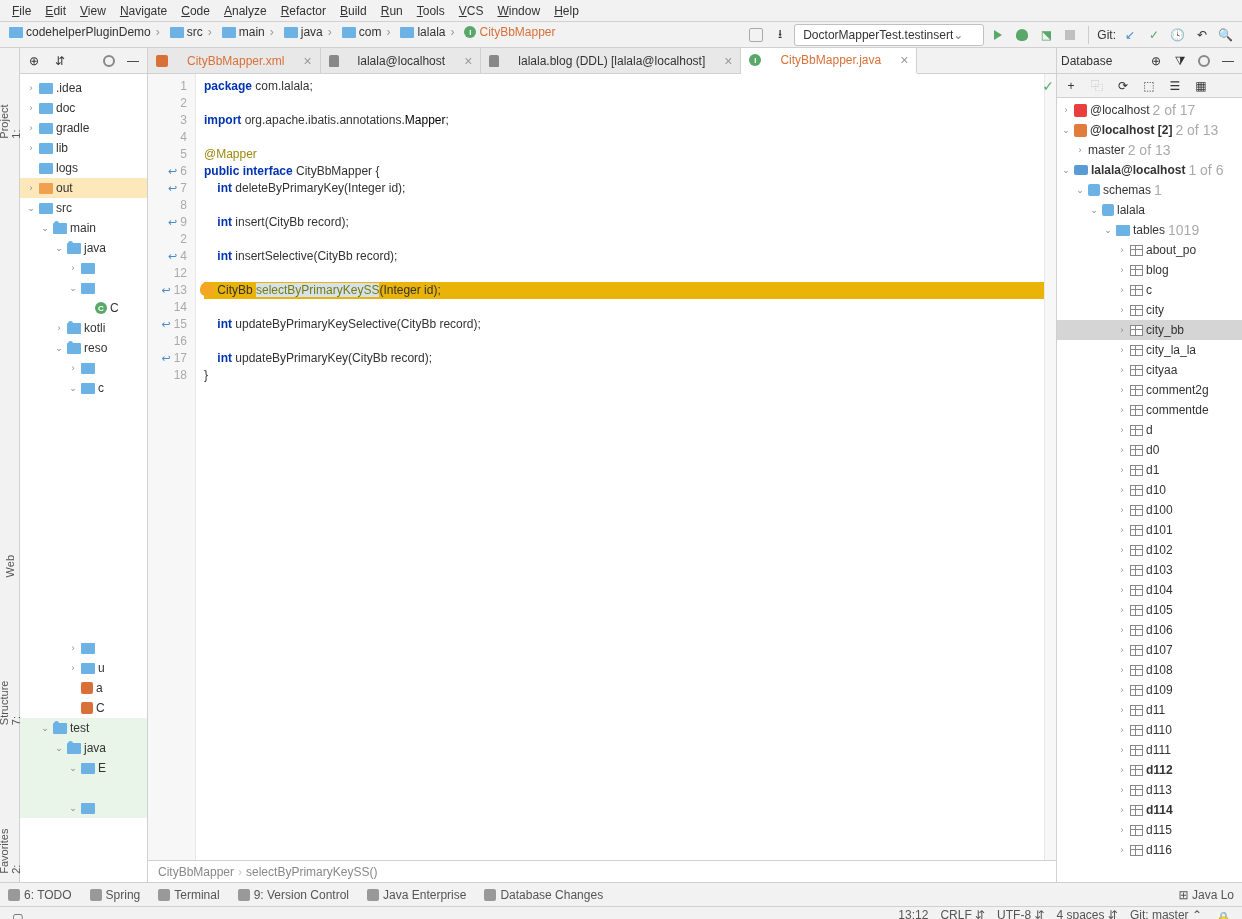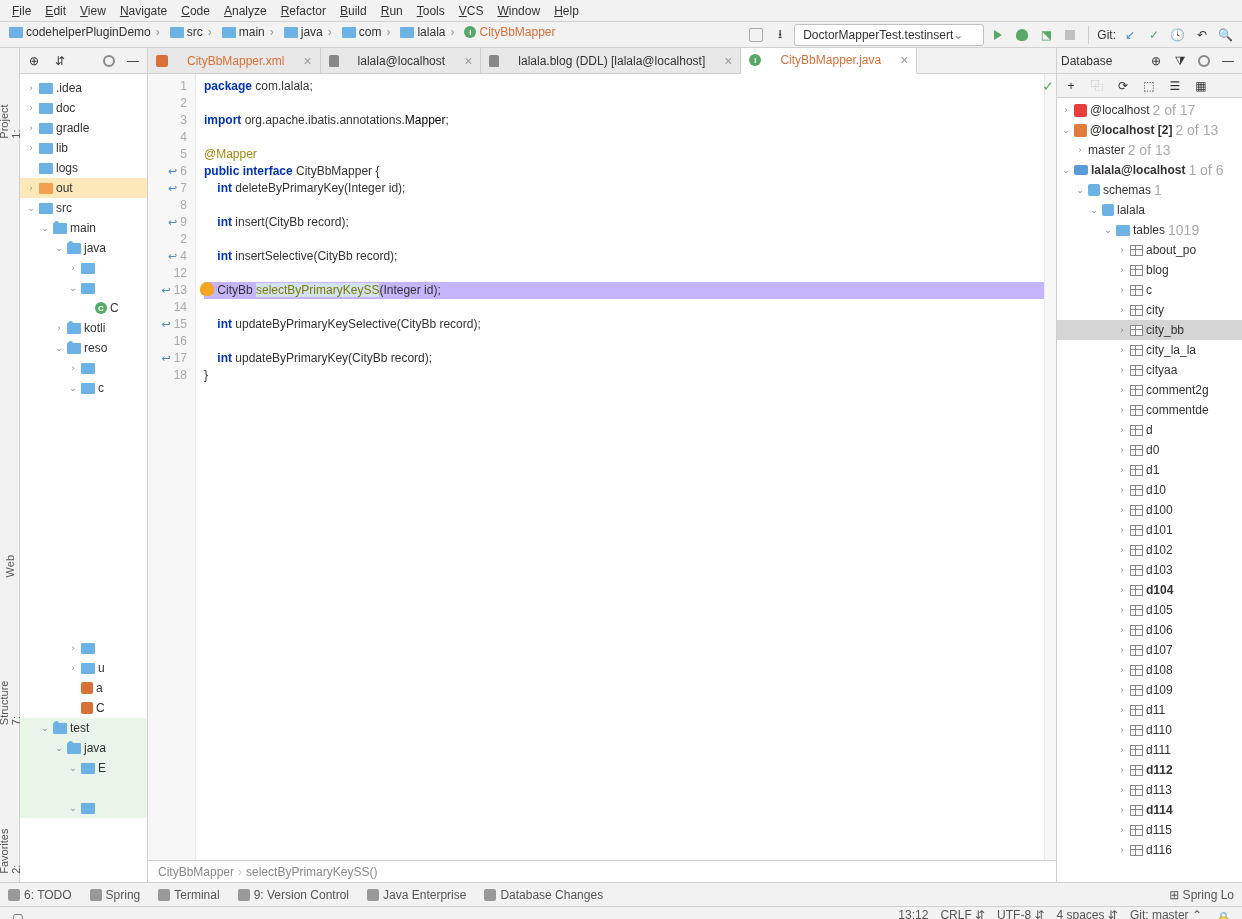--- a/index.html
+++ b/index.html
@@ -42,21 +42,21 @@
 .editor-body { flex:1; display:flex; overflow:hidden; position:relative; }
 .gutter { width:48px; background:#f7f7f7; border-right:1px solid #e8e8e8; font-family:"Consolas",monospace; font-size:12px; color:#aaa; text-align:right; padding:4px 4px 0 0; line-height:17px; position:relative; }
 .gutter .ln { height:17px; display:flex; align-items:center; justify-content:flex-end; gap:3px; padding-right:4px; }
 .gutter .arrow-impl { color:#4a8cc7; font-size:11px; }
 .bulb { position:absolute; left:52px; width:14px; height:14px; background:#f5a623; border-radius:50% 50% 40% 40%; z-index:2; }
 .code { flex:1; font-family:"Consolas","Courier New",monospace; font-size:13px; line-height:17px; padding:4px 0 0 8px; white-space:pre; overflow:hidden; }
 .code .kw { color:#0033b3; font-weight:bold; }
 .code .ann { color:#9e880d; }
 .code .typ { color:#000; }
 .code .mth { color:#7a7a00; }
-.code .hl-line { background:#c4b5fd; display:inline-block; width:100%; }
+.code .hl-line { background:#eab308; display:inline-block; width:100%; }
 .code .sel-txt { background:#d4e2f0; }
 .err-stripe { width:12px; background:#f7f7f7; border-left:1px solid #e8e8e8; position:relative; }
 .err-stripe .ok { position:absolute; top:4px; right:2px; color:#59a869; font-size:14px; }
 .crumb-bar { height:22px; border-top:1px solid #d0d0d0; display:flex; align-items:center; padding:0 10px; gap:4px; background:#fff; color:#888; font-size:11px; }
 .db-panel { width:186px; background:#fff; border-left:1px solid #d0d0d0; display:flex; flex-direction:column; }
 .db-tree { flex:1; overflow:hidden; font-size:12px; padding:2px 0; }
 .db-item { display:flex; align-items:center; gap:3px; padding:1px 2px; height:20px; white-space:nowrap; cursor:pointer; }
 .db-item.sel { background:#d5d5d5; }
 .db-item .cnt { color:#aaa; font-size:14px; }
 .ds-icon { width:13px; height:13px; border-radius:2px; display:inline-block; }
@@ -550,21 +550,21 @@
           <span style="font-weight:normal">d102</span>
         </div>
         <div class="db-item" style="padding-left: 60px;">
           <span class="chev">›</span>
           <span class="tbl-icon"></span>
           <span style="font-weight:normal">d103</span>
         </div>
         <div class="db-item" style="padding-left: 60px;">
           <span class="chev">›</span>
           <span class="tbl-icon"></span>
-          <span style="font-weight:bold">d104</span>
+          <span style="font-weight:normal">d104</span>
         </div>
         <div class="db-item" style="padding-left: 60px;">
           <span class="chev">›</span>
           <span class="tbl-icon"></span>
           <span style="font-weight:normal">d105</span>
         </div>
         <div class="db-item" style="padding-left: 60px;">
           <span class="chev">›</span>
           <span class="tbl-icon"></span>
           <span style="font-weight:normal">d106</span>
@@ -628,21 +628,21 @@
   </div>
 </div>
 
 <div class="bottom-bar" id="bottomBar">
     <span class="bi"><span style="width:12px;height:12px;background:#999;border-radius:2px;display:inline-block"></span>6: TODO</span>
     <span class="bi"><span style="width:12px;height:12px;background:#999;border-radius:2px;display:inline-block"></span>Spring</span>
     <span class="bi"><span style="width:12px;height:12px;background:#999;border-radius:2px;display:inline-block"></span>Terminal</span>
     <span class="bi"><span style="width:12px;height:12px;background:#999;border-radius:2px;display:inline-block"></span>9: Version Control</span>
     <span class="bi"><span style="width:12px;height:12px;background:#999;border-radius:2px;display:inline-block"></span>Java Enterprise</span>
     <span class="bi"><span style="width:12px;height:12px;background:#999;border-radius:2px;display:inline-block"></span>Database Changes</span>
-    <span class="bi" style="margin-left: auto;">⊞ Spring Lo</span>
+    <span class="bi" style="margin-left: auto;">⊞ Java Lo</span>
   </div>
 
 <div class="status-bar">
   <span class="tbtn">▢</span>
   <div class="right">
     <span>13:12</span>
     <span><span>CRLF</span> ⇵</span>
     <span><span>UTF-8</span> ⇵</span>
     <span><span>4 spaces</span> ⇵</span>
     <span><span>Git: master</span> ⌃</span>

